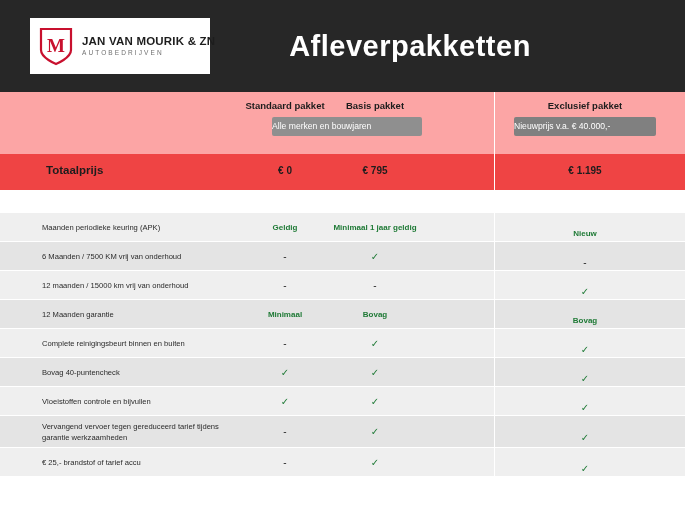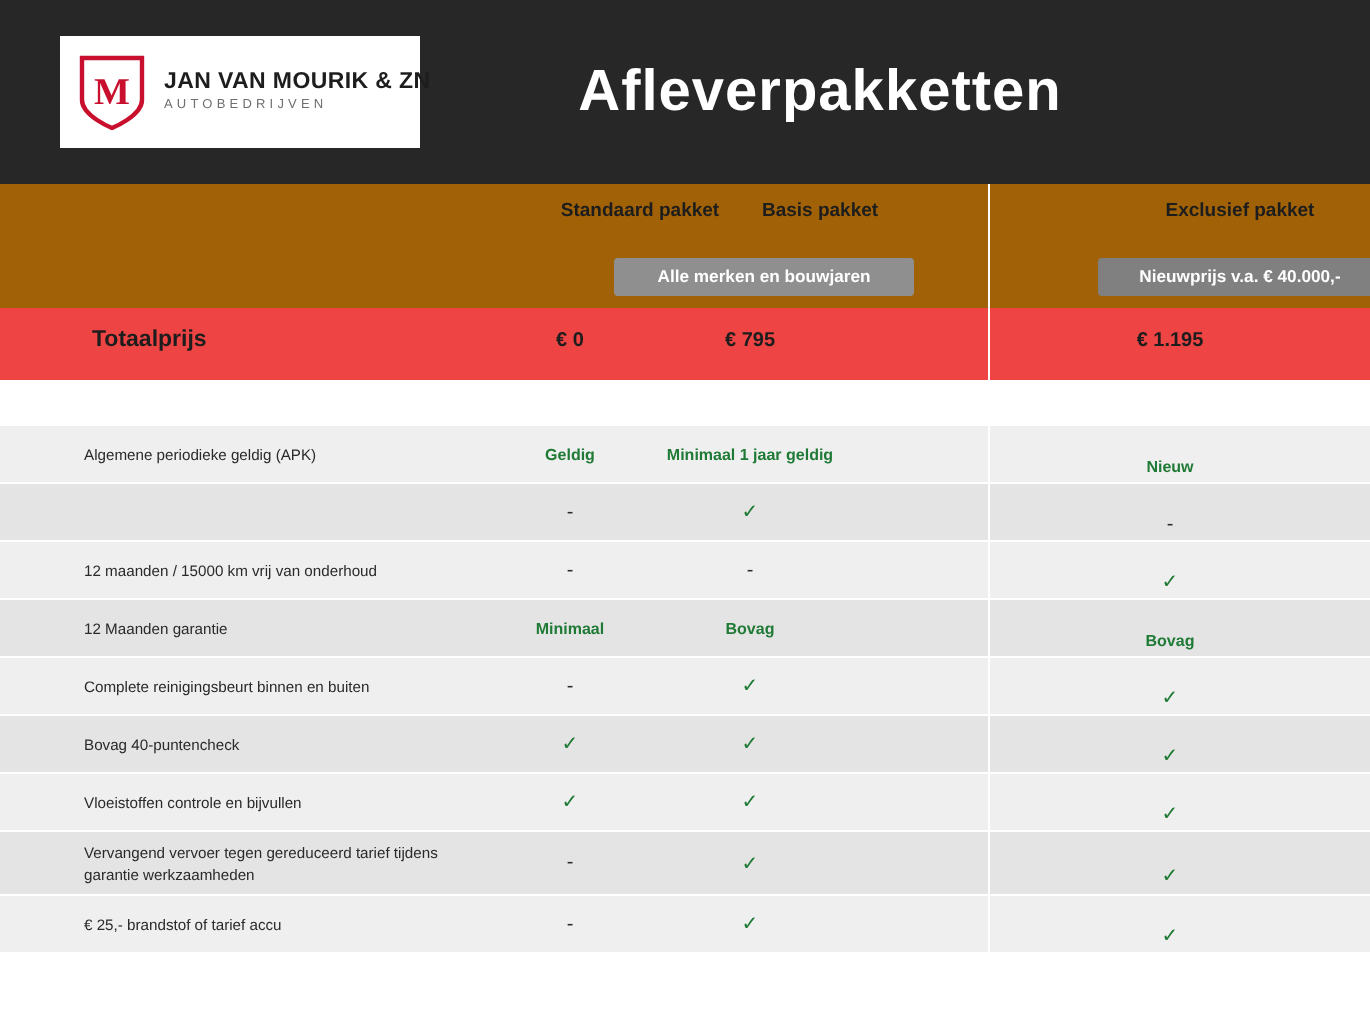--- a/index.html
+++ b/index.html
@@ -83,48 +83,47 @@
     color: #ffffff;
     font-size: 29px;
     font-weight: bold;
     letter-spacing: .5px;
     padding-left: 120px;
   }
 
   
   .band {
     position: relative;
-    background: #a16207;
+    background: #fca5a5;
     height: 62px;
-    padding-left: 35px;
   }
   .band-inner {
     position: relative;
     height: 100%;
   }
   .col-head {
     position: absolute;
     top: 8px;
     text-align: center;
     font-size: 9.5px;
     font-weight: bold;
     color: #1d1d1d;
   }
   .ch-standaard { left: 243px; width: 84px; }
   .ch-basis     { left: 333px; width: 84px; }
   .ch-exclusief { left: 510px; width: 150px; }
 
   .pill {
     position: absolute;
-    top: 37px;
+    top: 25px;
     background: #8f8f8f;
     color: #ffffff;
     font-size: 8.6px;
-    font-weight: bold;
-    text-align: center;
+    font-weight: normal;
+    text-align: left;
     padding: 4px 0 5px;
     border-radius: 2px;
   }
   .pill-merken { left: 272px; width: 150px; }
   .pill-nieuwprijs { left: 514px; width: 142px; background: #808080; }
 
   
   .total-row {
     position: relative;
     height: 36px;
@@ -272,26 +271,27 @@
     <div class="total-label">Totaalprijs</div>
     <div class="total-val tv-1">€ 0</div>
     <div class="total-val tv-2">€ 795</div>
     <div class="total-val tv-3">€ 1.195</div>
   </div>
 
   <div class="gap-row"></div>
 
   <div class="rows" id="rows-container">
       <div class="frow">
-        <div class="flabel">Algemene periodieke geldig (APK)</div>
+        <div class="flabel">Maanden periodieke keuring (APK)</div>
         <div class="fcell fc-1 green">Geldig</div>
         <div class="fcell fc-2 green">Minimaal 1 jaar geldig</div>
         <div class="fcell fc-3 green">Nieuw</div>
       </div>
       <div class="frow alt">
+        <div class="flabel">6 Maanden / 7500 KM vrij van onderhoud</div>
         <div class="fcell fc-1 dash">-</div>
         <div class="fcell fc-2 check">✓</div>
         <div class="fcell fc-3 dash">-</div>
       </div>
       <div class="frow">
         <div class="flabel">12 maanden / 15000 km vrij van onderhoud</div>
         <div class="fcell fc-1 dash">-</div>
         <div class="fcell fc-2 dash">-</div>
         <div class="fcell fc-3 check">✓</div>
       </div>

